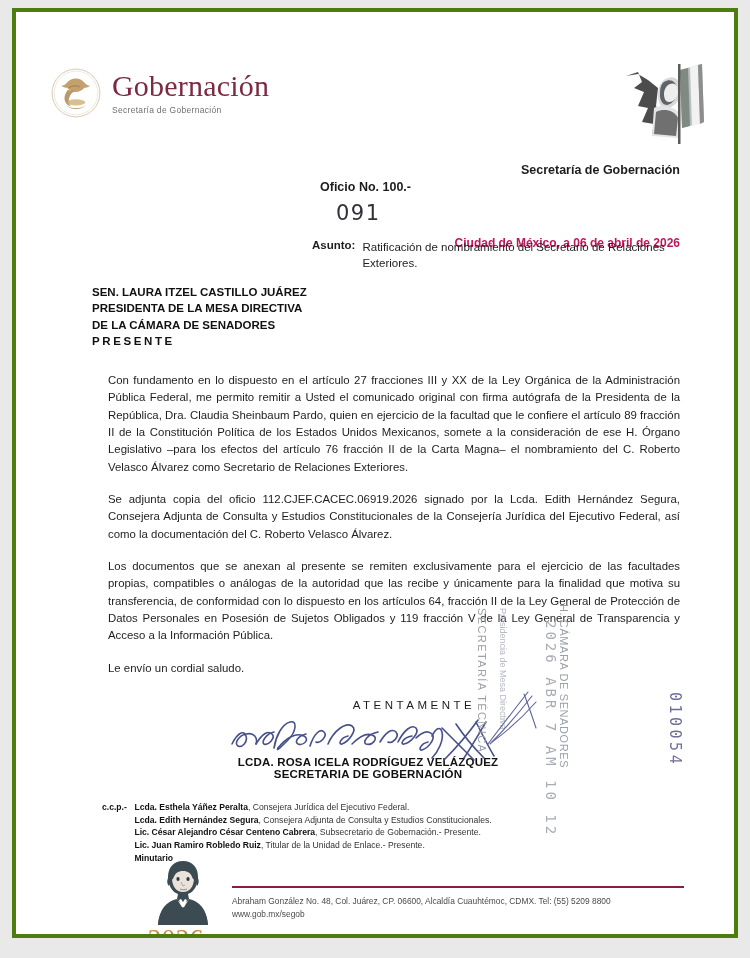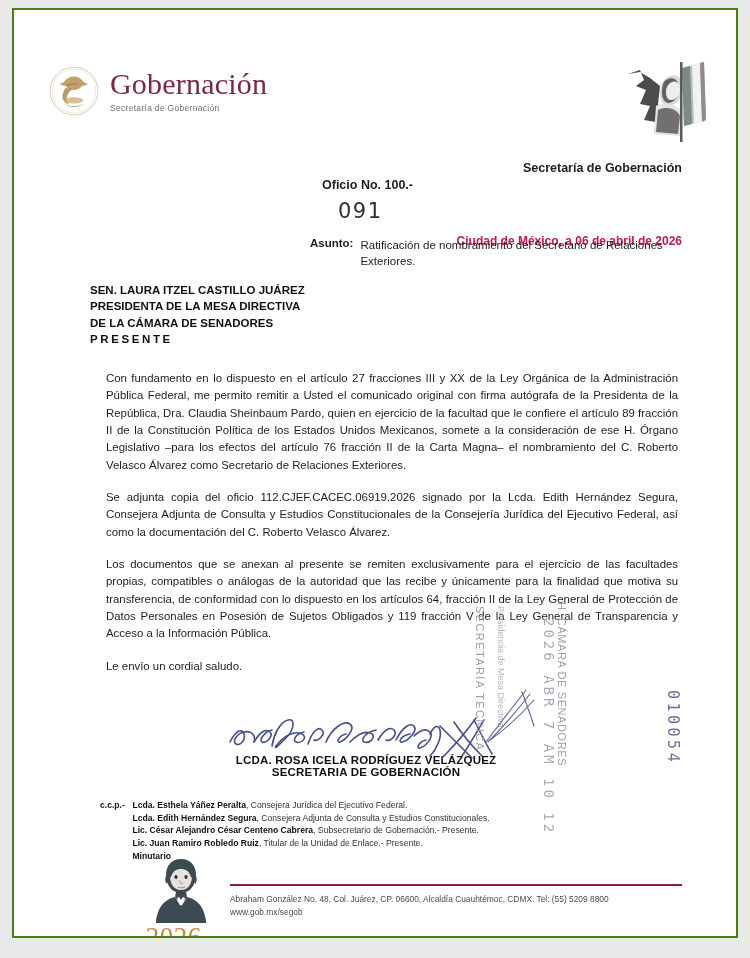--- a/index.html
+++ b/index.html
@@ -14,21 +14,21 @@
     font-family: "Liberation Sans", sans-serif;
   }
 
   #page {
     position: absolute;
     left: 12px;
     top: 8px;
     width: 726px;
     height: 930px;
     background: #ffffff;
-    border: 2px solid #4d7c0f;
+    border: 4px solid #4d7c0f;
     box-sizing: border-box;
     overflow: hidden;
   }
 
   
   .letterhead {
     position: absolute;
     left: 34px;
     top: 55px;
     display: flex;
@@ -377,20 +377,21 @@
     <div>PRESIDENTA DE LA MESA DIRECTIVA</div>
     <div>DE LA CÁMARA DE SENADORES</div>
     <div class="presente">PRESENTE</div>
   </div>
 
   <div class="body-wrap">
     <div class="para">Con fundamento en lo dispuesto en el artículo 27 fracciones III y XX de la Ley Orgánica de la Administración Pública Federal, me permito remitir a Usted el comunicado original con firma autógrafa de la Presidenta de la República, Dra. Claudia Sheinbaum Pardo, quien en ejercicio de la facultad que le confiere el artículo 89 fracción II de la Constitución Política de los Estados Unidos Mexicanos, somete a la consideración de ese H. Órgano Legislativo –para los efectos del artículo 76 fracción II de la Carta Magna– el nombramiento del C. Roberto Velasco Álvarez como Secretario de Relaciones Exteriores.</div>
     <div class="para">Se adjunta copia del oficio 112.CJEF.CACEC.06919.2026 signado por la Lcda. Edith Hernández Segura, Consejera Adjunta de Consulta y Estudios Constitucionales de la Consejería Jurídica del Ejecutivo Federal, así como la documentación del C. Roberto Velasco Álvarez.</div>
     <div class="para">Los documentos que se anexan al presente se remiten exclusivamente para el ejercicio de las facultades propias, compatibles o análogas de la autoridad que las recibe y únicamente para la finalidad que motiva su transferencia, de conformidad con lo dispuesto en los artículos 64, fracción II de la Ley General de Protección de Datos Personales en Posesión de Sujetos Obligados y 119 fracción V de la Ley General de Transparencia y Acceso a la Información Pública.</div>
     <div class="para last">Le envío un cordial saludo.</div>
+    <div class="atentamente">ATENTAMENTE</div>
   </div>
 
   <div class="sig-block">
     <svg class="sig-scribble" viewBox="0 0 290 44">
       <g fill="none" stroke="#464f8a" stroke-width="1.6" stroke-linecap="round">
         <path d="M4 26 C10 14 16 12 18 18 C20 24 14 30 10 28 C6 26 10 18 18 16 C26 14 30 20 28 26"></path>
         <path d="M28 26 C34 16 40 12 44 16 C48 20 40 28 36 26 C33 24 38 16 46 14"></path>
         <path d="M46 30 C48 18 54 6 62 4 C70 2 68 14 60 22 C52 30 48 34 50 30"></path>
         <path d="M50 30 C58 20 68 14 76 18 C82 21 76 28 70 26 C66 24 70 18 78 16"></path>
         <path d="M82 28 C86 16 92 10 96 14 C100 18 92 26 88 24"></path>

